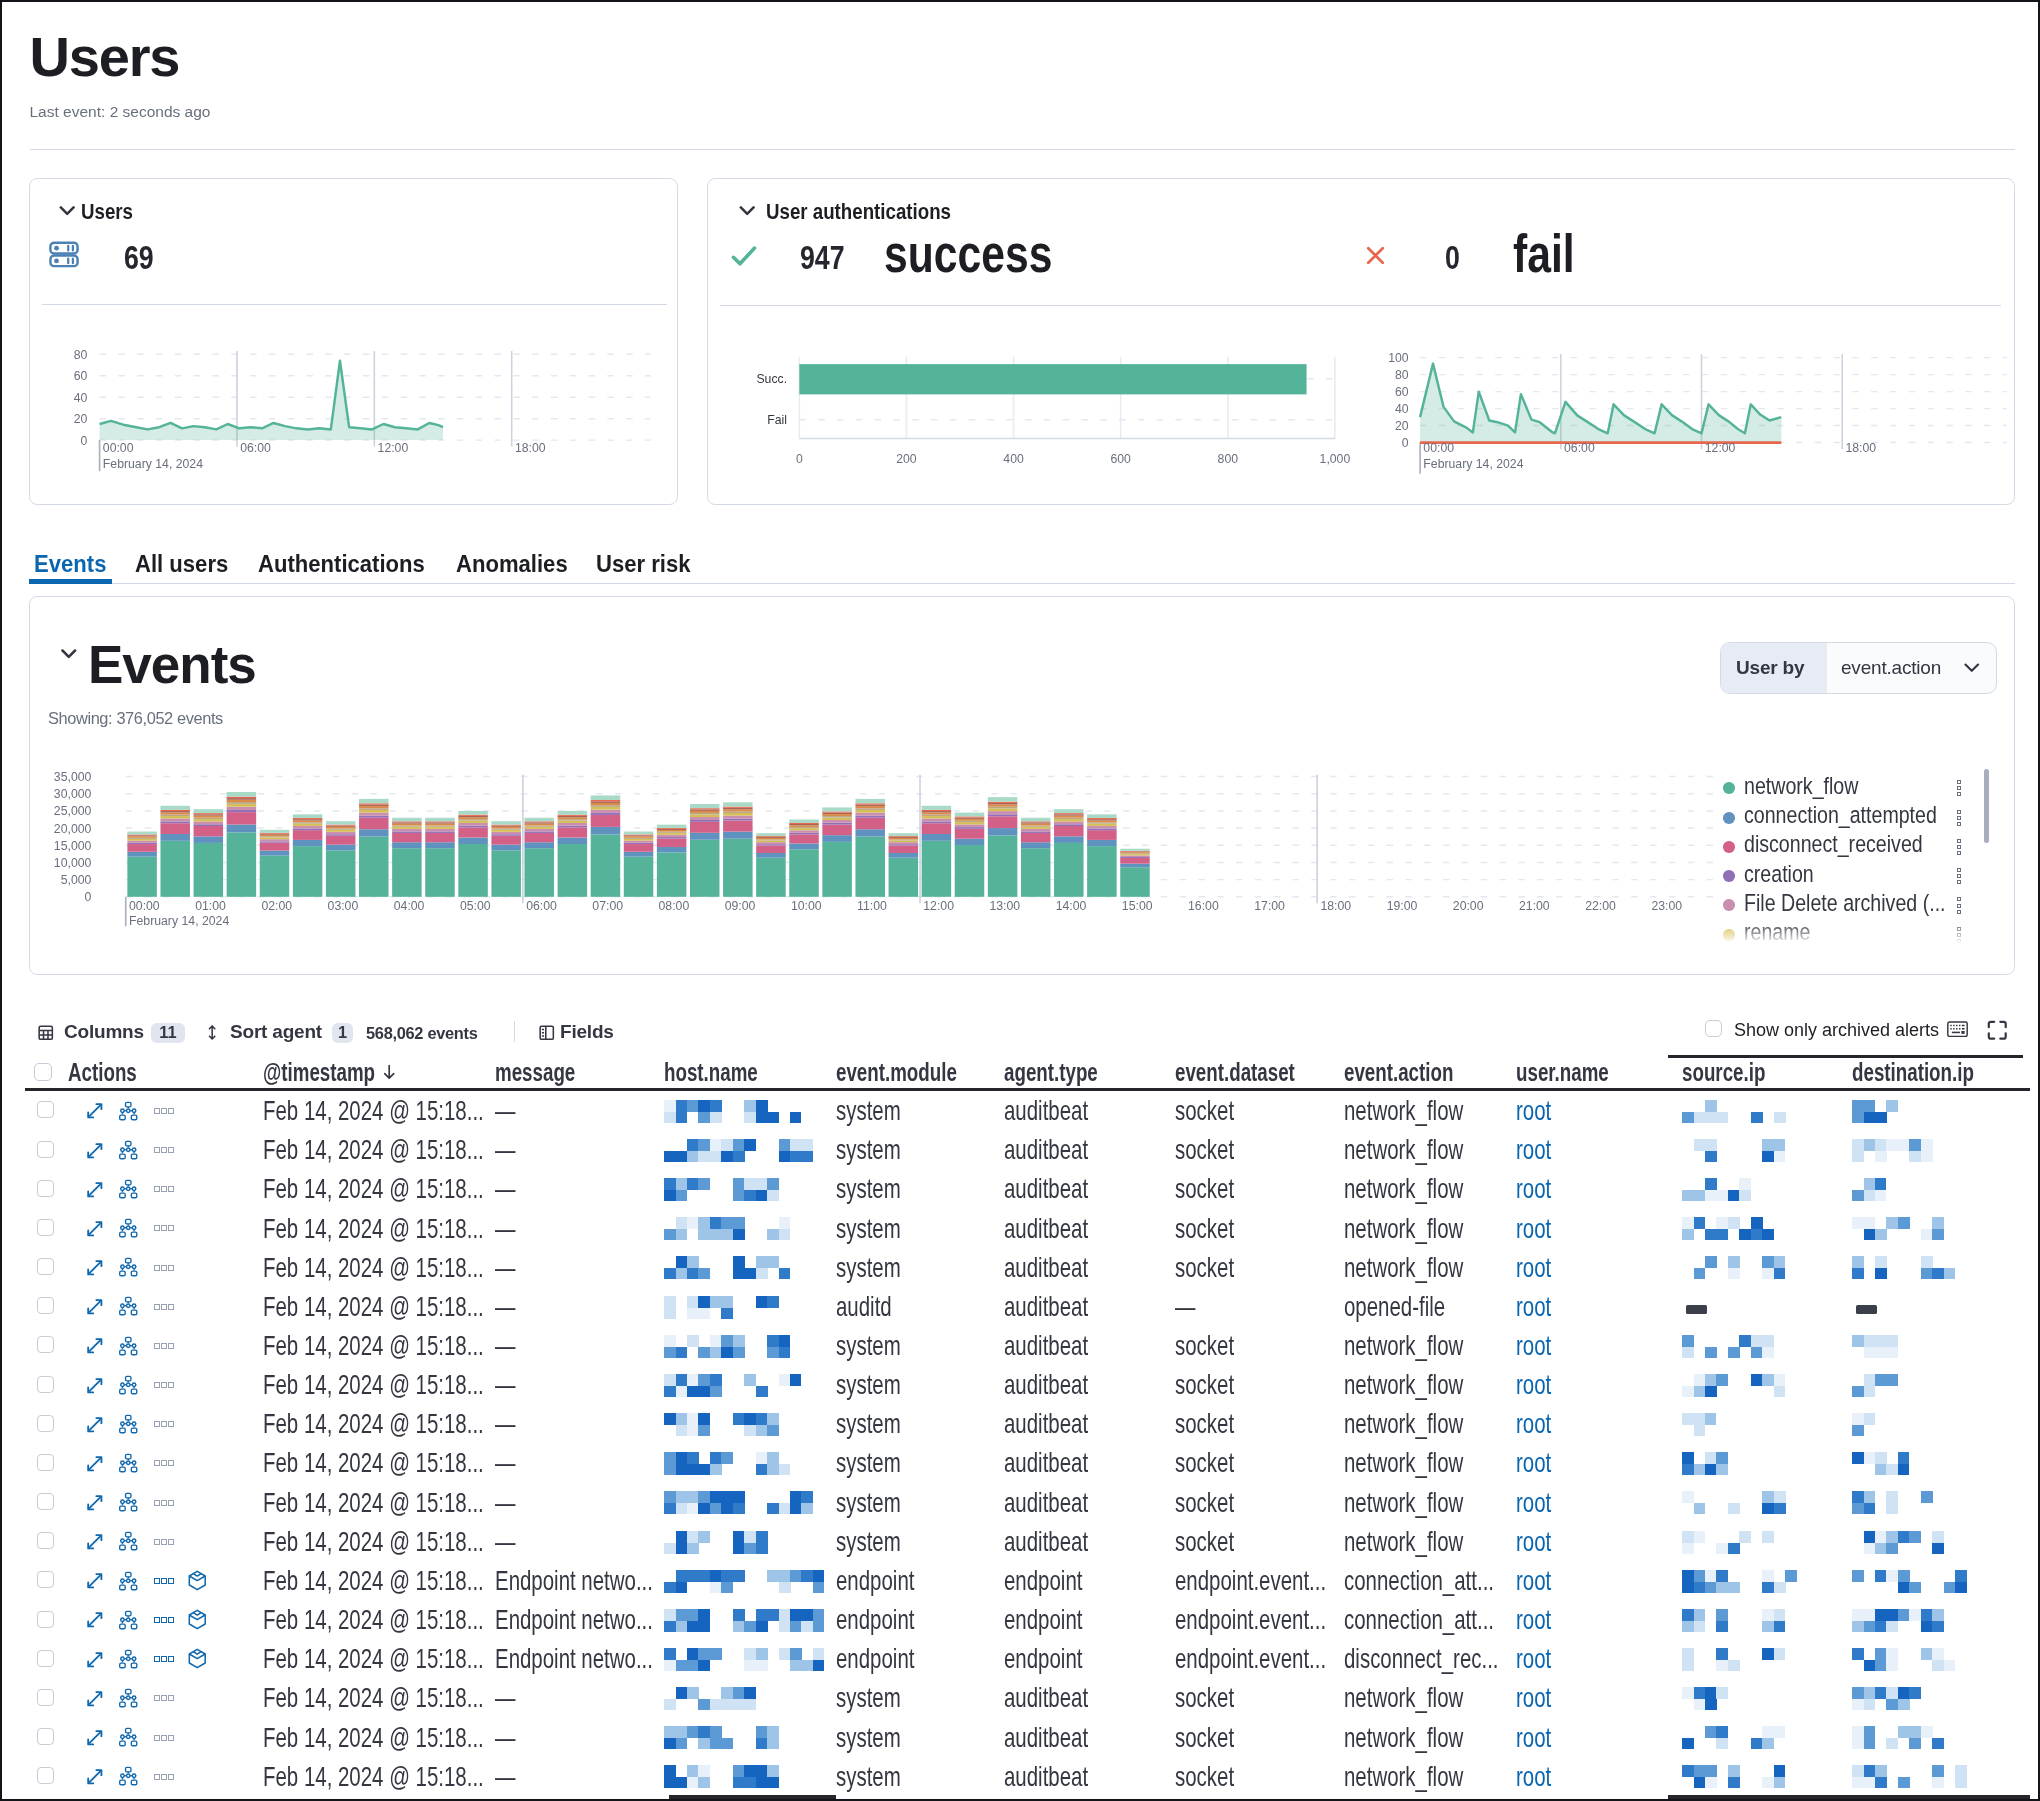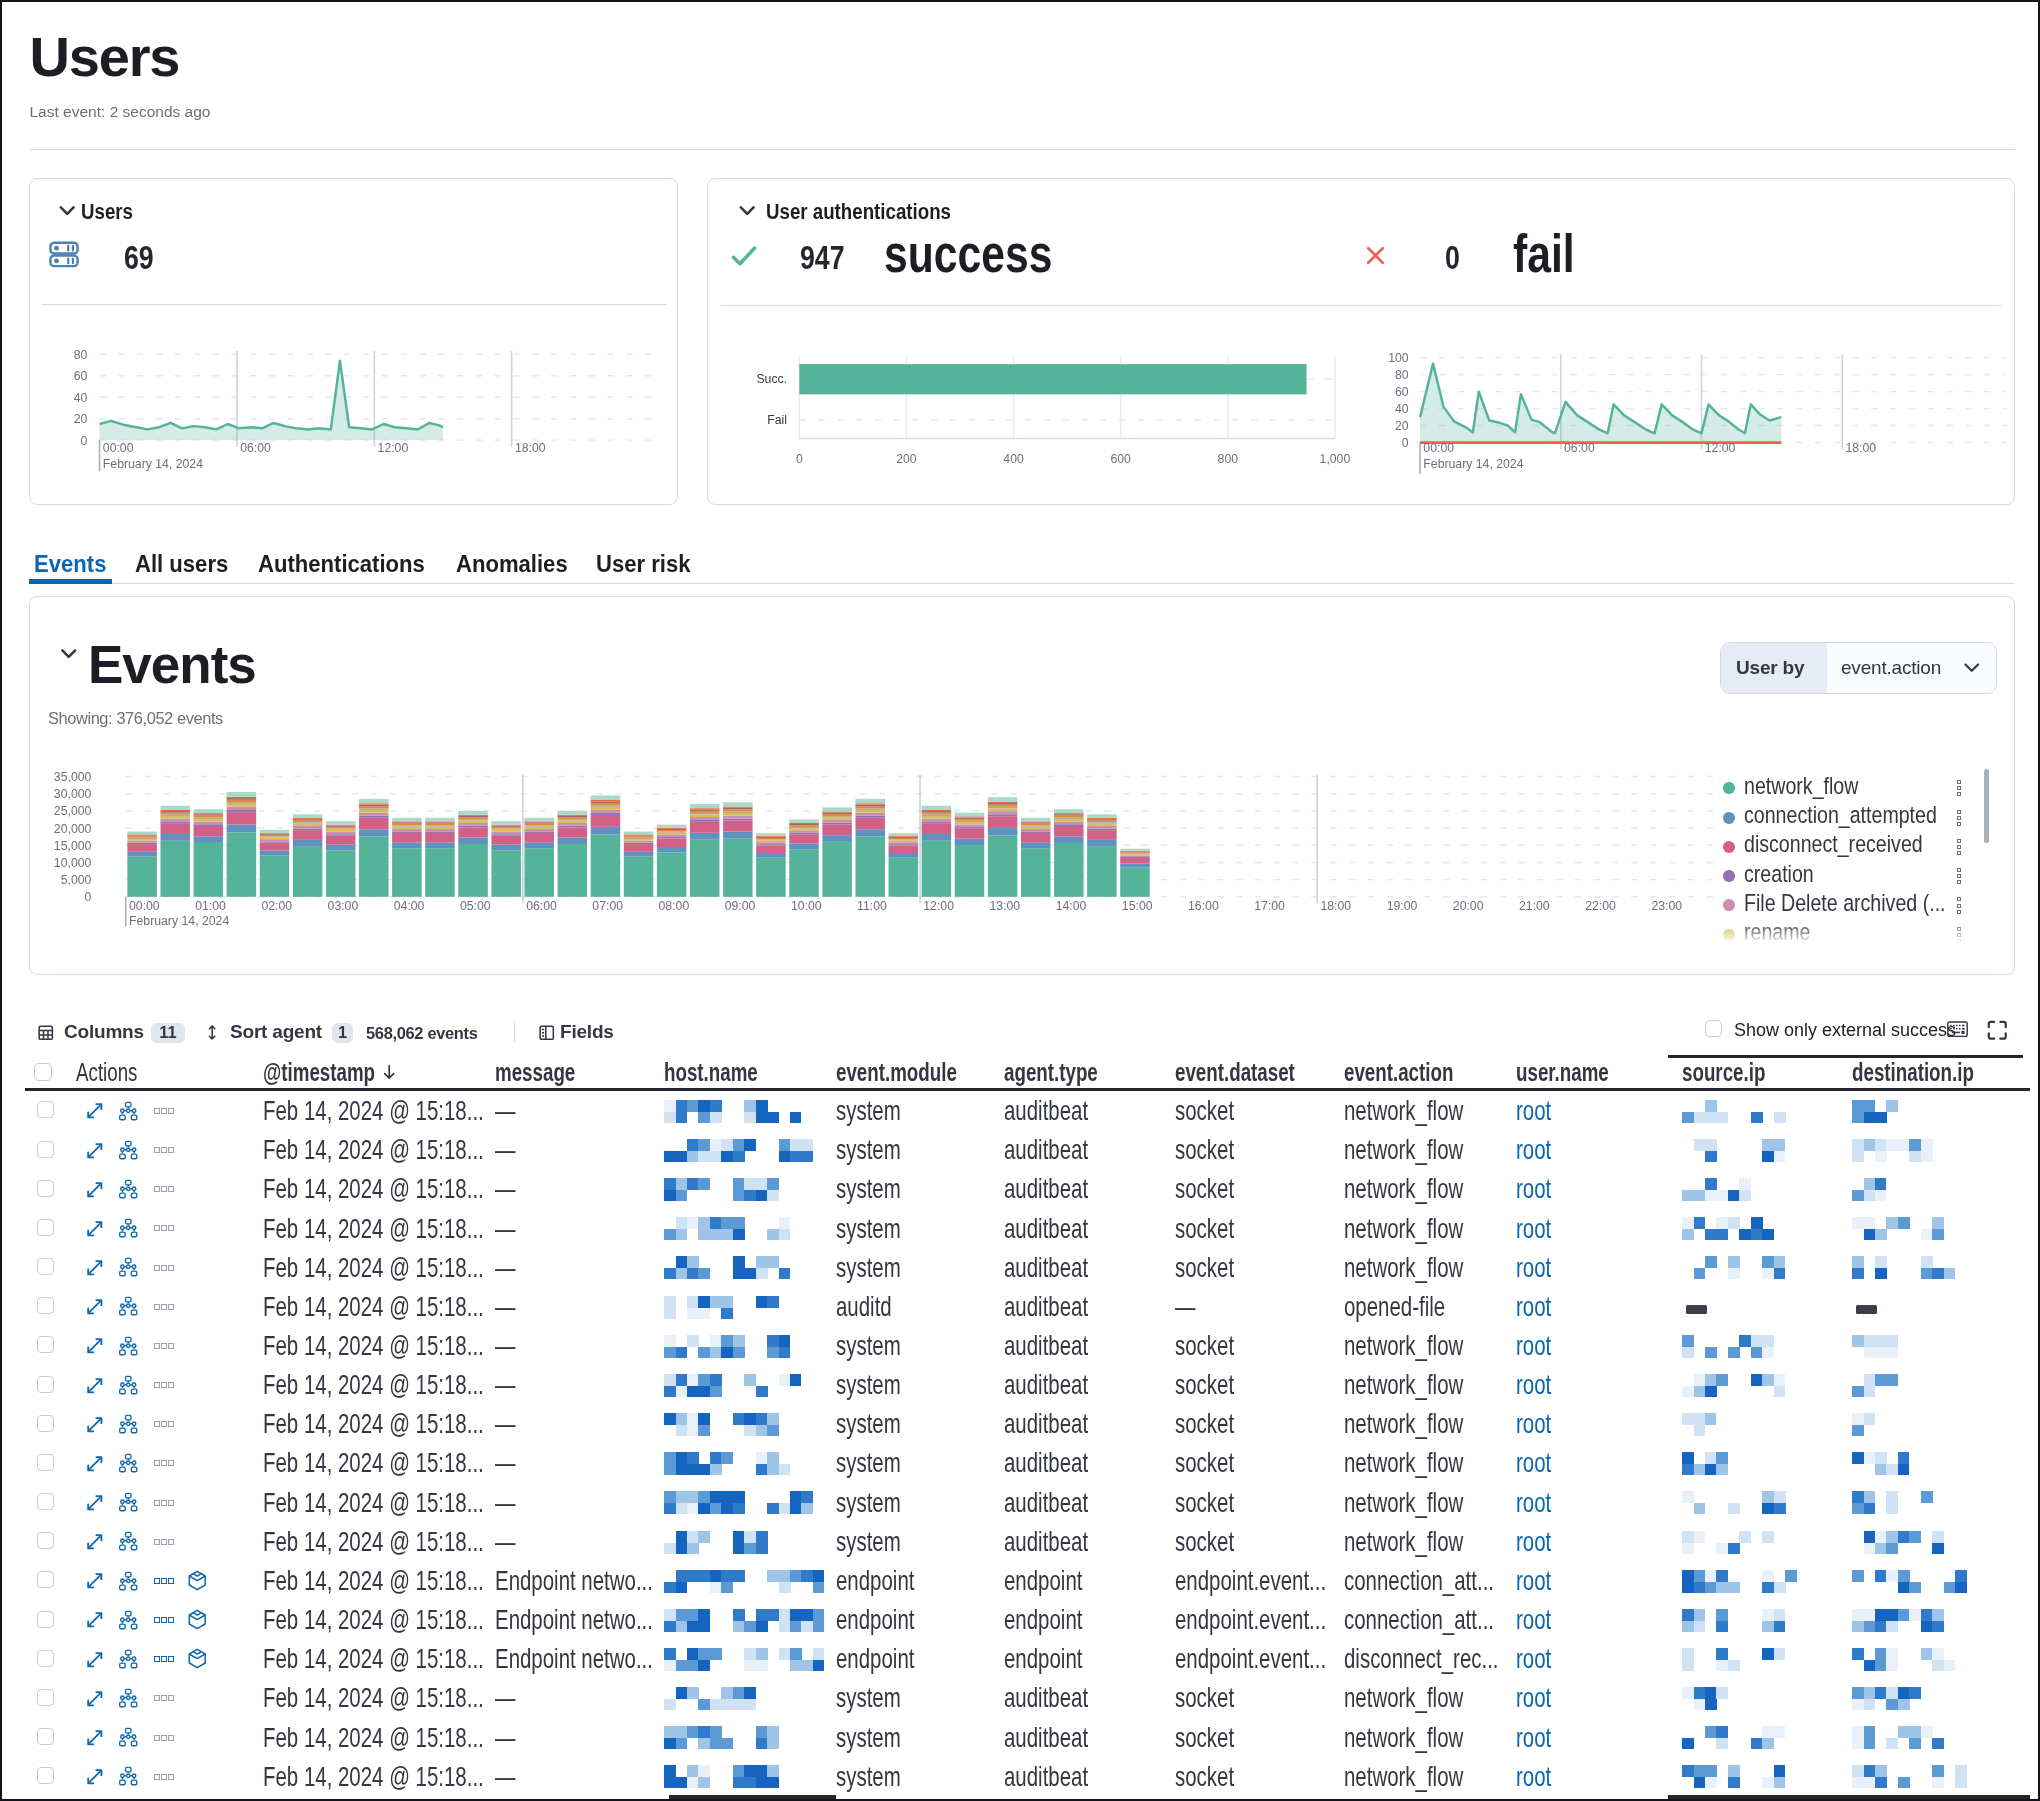--- a/index.html
+++ b/index.html
@@ -579,40 +579,40 @@
       <g fill="none" stroke="#343741" stroke-width="1.6">
         <rect x="1.2" y="1.2" width="13.6" height="13.6" rx="1.5"></rect>
         <path d="M7 1.2 V14.8"></path>
       </g>
       <g stroke="#343741" stroke-width="1.5">
         <path d="M3 4.6 H5.2 M3 8 H5.2 M3 11.4 H5.2"></path>
       </g>
     </svg>
 <div style="position:absolute;left:560px;top:1022px;font-size:19px;font-weight:700;color:#343741;line-height:1;white-space:nowrap;letter-spacing:-0.2px;">Fields</div>
 <div style="position:absolute;left:1705px;top:1020px;width:17px;height:17px;border:1.5px solid #c6cbd5;border-radius:4.9px;box-sizing:border-box"></div>
-<div style="position:absolute;left:1734px;top:1021px;font-size:18px;font-weight:400;color:#1d1e24;line-height:1;white-space:nowrap;">Show only external success</div>
+<div style="position:absolute;left:1734px;top:1021px;font-size:18px;font-weight:400;color:#1d1e24;line-height:1;white-space:nowrap;">Show only archived alerts</div>
 <svg style="position:absolute;left:1947px;top:1021px" width="21" height="16.4" viewBox="0 0 26 20">
       <rect x="1" y="1" width="24" height="18" rx="2" fill="none" stroke="#343741" stroke-width="1.8"></rect>
       <g stroke="#343741" stroke-width="1.9">
         <path d="M4 5.5 h1.8 M7.6 5.5 h1.8 M11.2 5.5 h1.8 M14.8 5.5 h1.8 M18.4 5.5 h3.4"></path>
         <path d="M4 9.5 h1.8 M7.6 9.5 h1.8 M11.2 9.5 h1.8 M14.8 9.5 h1.8 M18.4 9.5 h3.4"></path>
         <path d="M6 14 h10"></path>
       </g>
       <rect x="17.8" y="12.2" width="4" height="3.6" fill="#343741"></rect>
     </svg>
 <svg style="position:absolute;left:1987px;top:1020px" width="20.5" height="20.5" viewBox="0 0 16 16">
       <g fill="none" stroke="#343741" stroke-width="1.7" stroke-linejoin="round" stroke-linecap="round">
         <path d="M5.6 1.4 H3 Q1.4 1.4 1.4 3 V5.6"></path>
         <path d="M10.4 1.4 H13 Q14.6 1.4 14.6 3 V5.6"></path>
         <path d="M14.6 10.4 V13 Q14.6 14.6 13 14.6 H10.4"></path>
         <path d="M1.4 10.4 V13 Q1.4 14.6 3 14.6 H5.6"></path>
       </g>
     </svg>
 <div style="position:absolute;left:34px;top:1063px;width:18px;height:18px;border:1.5px solid #c6cbd5;border-radius:4.9px;box-sizing:border-box"></div>
-<div style="position:absolute;left:76px;top:1060px;font-size:25px;font-weight:400;color:#343741;line-height:1;white-space:nowrap;"><span style="display:inline-block;transform:scaleX(0.75);transform-origin:0 50%">Actions</span></div>
+<div style="position:absolute;left:68px;top:1060px;font-size:25px;font-weight:700;color:#343741;line-height:1;white-space:nowrap;"><span style="display:inline-block;transform:scaleX(0.75);transform-origin:0 50%">Actions</span></div>
 <div style="position:absolute;left:263px;top:1060px;font-size:25px;font-weight:700;color:#343741;line-height:1;white-space:nowrap;"><span style="display:inline-block;transform:scaleX(0.75);transform-origin:0 50%">@timestamp</span></div>
 <div style="position:absolute;left:495px;top:1060px;font-size:25px;font-weight:700;color:#343741;line-height:1;white-space:nowrap;"><span style="display:inline-block;transform:scaleX(0.75);transform-origin:0 50%">message</span></div>
 <div style="position:absolute;left:664px;top:1060px;font-size:25px;font-weight:700;color:#343741;line-height:1;white-space:nowrap;"><span style="display:inline-block;transform:scaleX(0.75);transform-origin:0 50%">host.name</span></div>
 <div style="position:absolute;left:836px;top:1060px;font-size:25px;font-weight:700;color:#343741;line-height:1;white-space:nowrap;"><span style="display:inline-block;transform:scaleX(0.75);transform-origin:0 50%">event.module</span></div>
 <div style="position:absolute;left:1004px;top:1060px;font-size:25px;font-weight:700;color:#343741;line-height:1;white-space:nowrap;"><span style="display:inline-block;transform:scaleX(0.75);transform-origin:0 50%">agent.type</span></div>
 <div style="position:absolute;left:1175px;top:1060px;font-size:25px;font-weight:700;color:#343741;line-height:1;white-space:nowrap;"><span style="display:inline-block;transform:scaleX(0.75);transform-origin:0 50%">event.dataset</span></div>
 <div style="position:absolute;left:1344px;top:1060px;font-size:25px;font-weight:700;color:#343741;line-height:1;white-space:nowrap;"><span style="display:inline-block;transform:scaleX(0.75);transform-origin:0 50%">event.action</span></div>
 <div style="position:absolute;left:1516px;top:1060px;font-size:25px;font-weight:700;color:#343741;line-height:1;white-space:nowrap;"><span style="display:inline-block;transform:scaleX(0.75);transform-origin:0 50%">user.name</span></div>
 <div style="position:absolute;left:1682px;top:1060px;font-size:25px;font-weight:700;color:#343741;line-height:1;white-space:nowrap;"><span style="display:inline-block;transform:scaleX(0.75);transform-origin:0 50%">source.ip</span></div>
 <div style="position:absolute;left:1852px;top:1060px;font-size:25px;font-weight:700;color:#343741;line-height:1;white-space:nowrap;"><span style="display:inline-block;transform:scaleX(0.75);transform-origin:0 50%">destination.ip</span></div>

